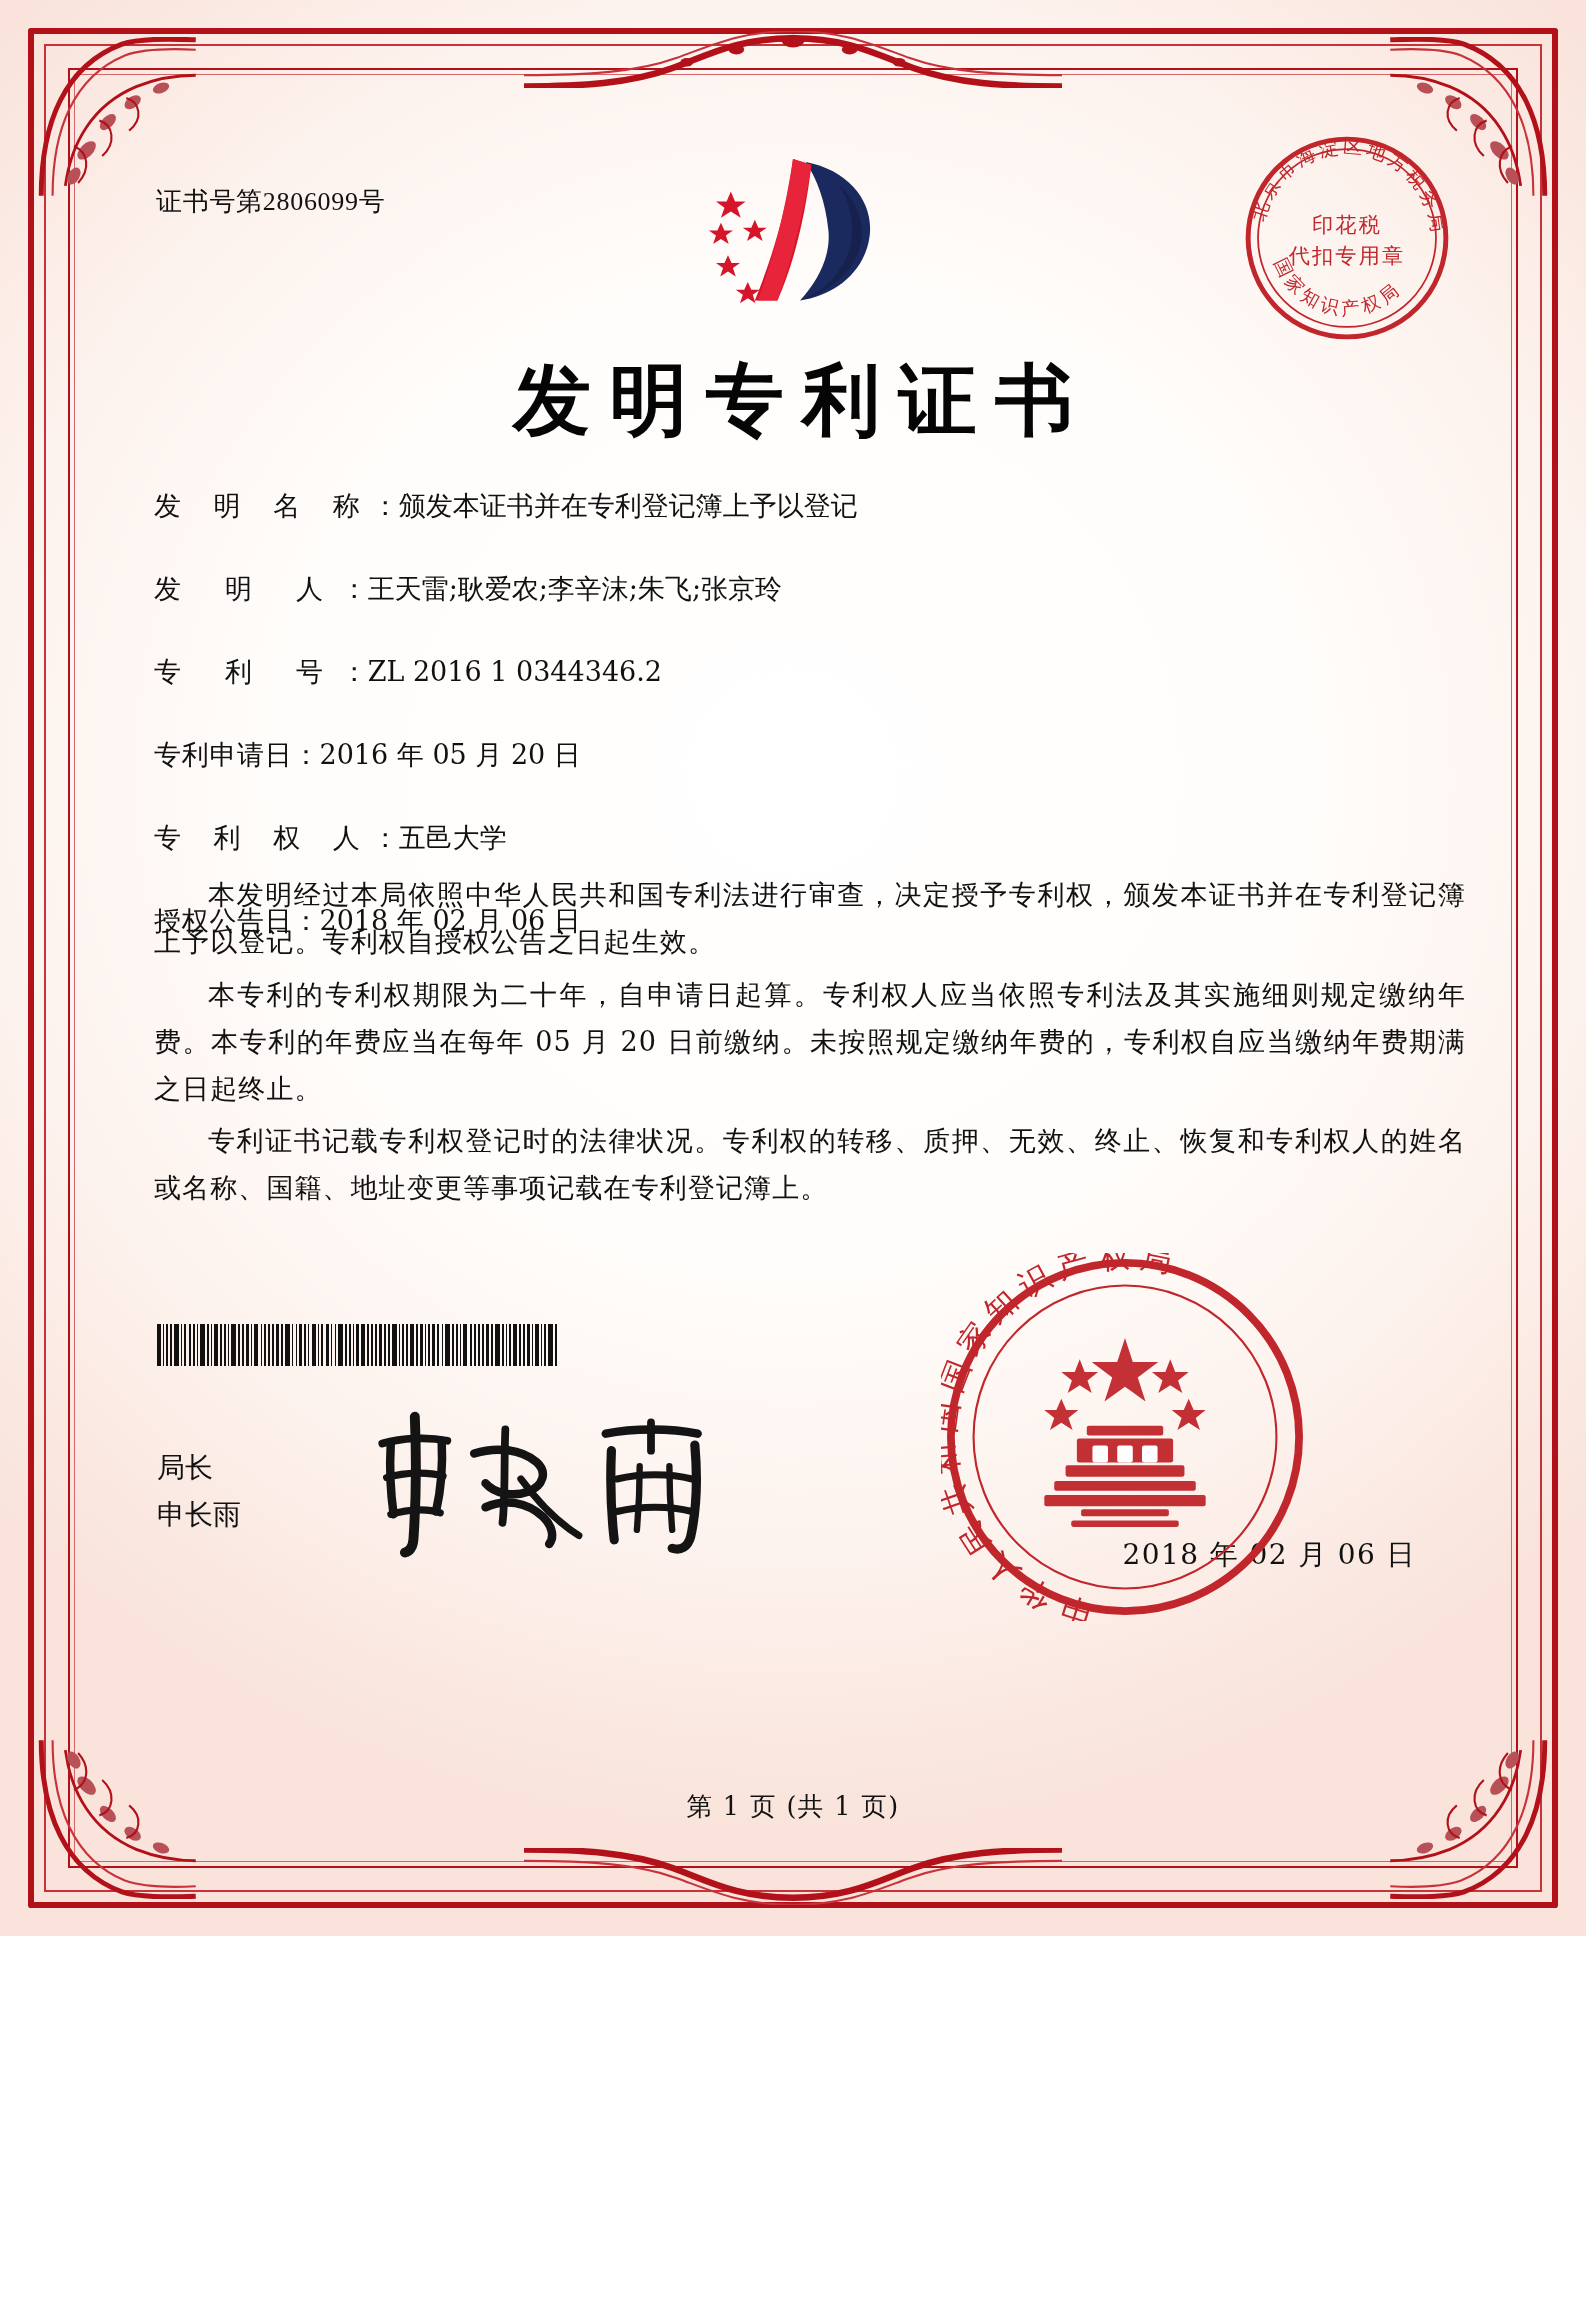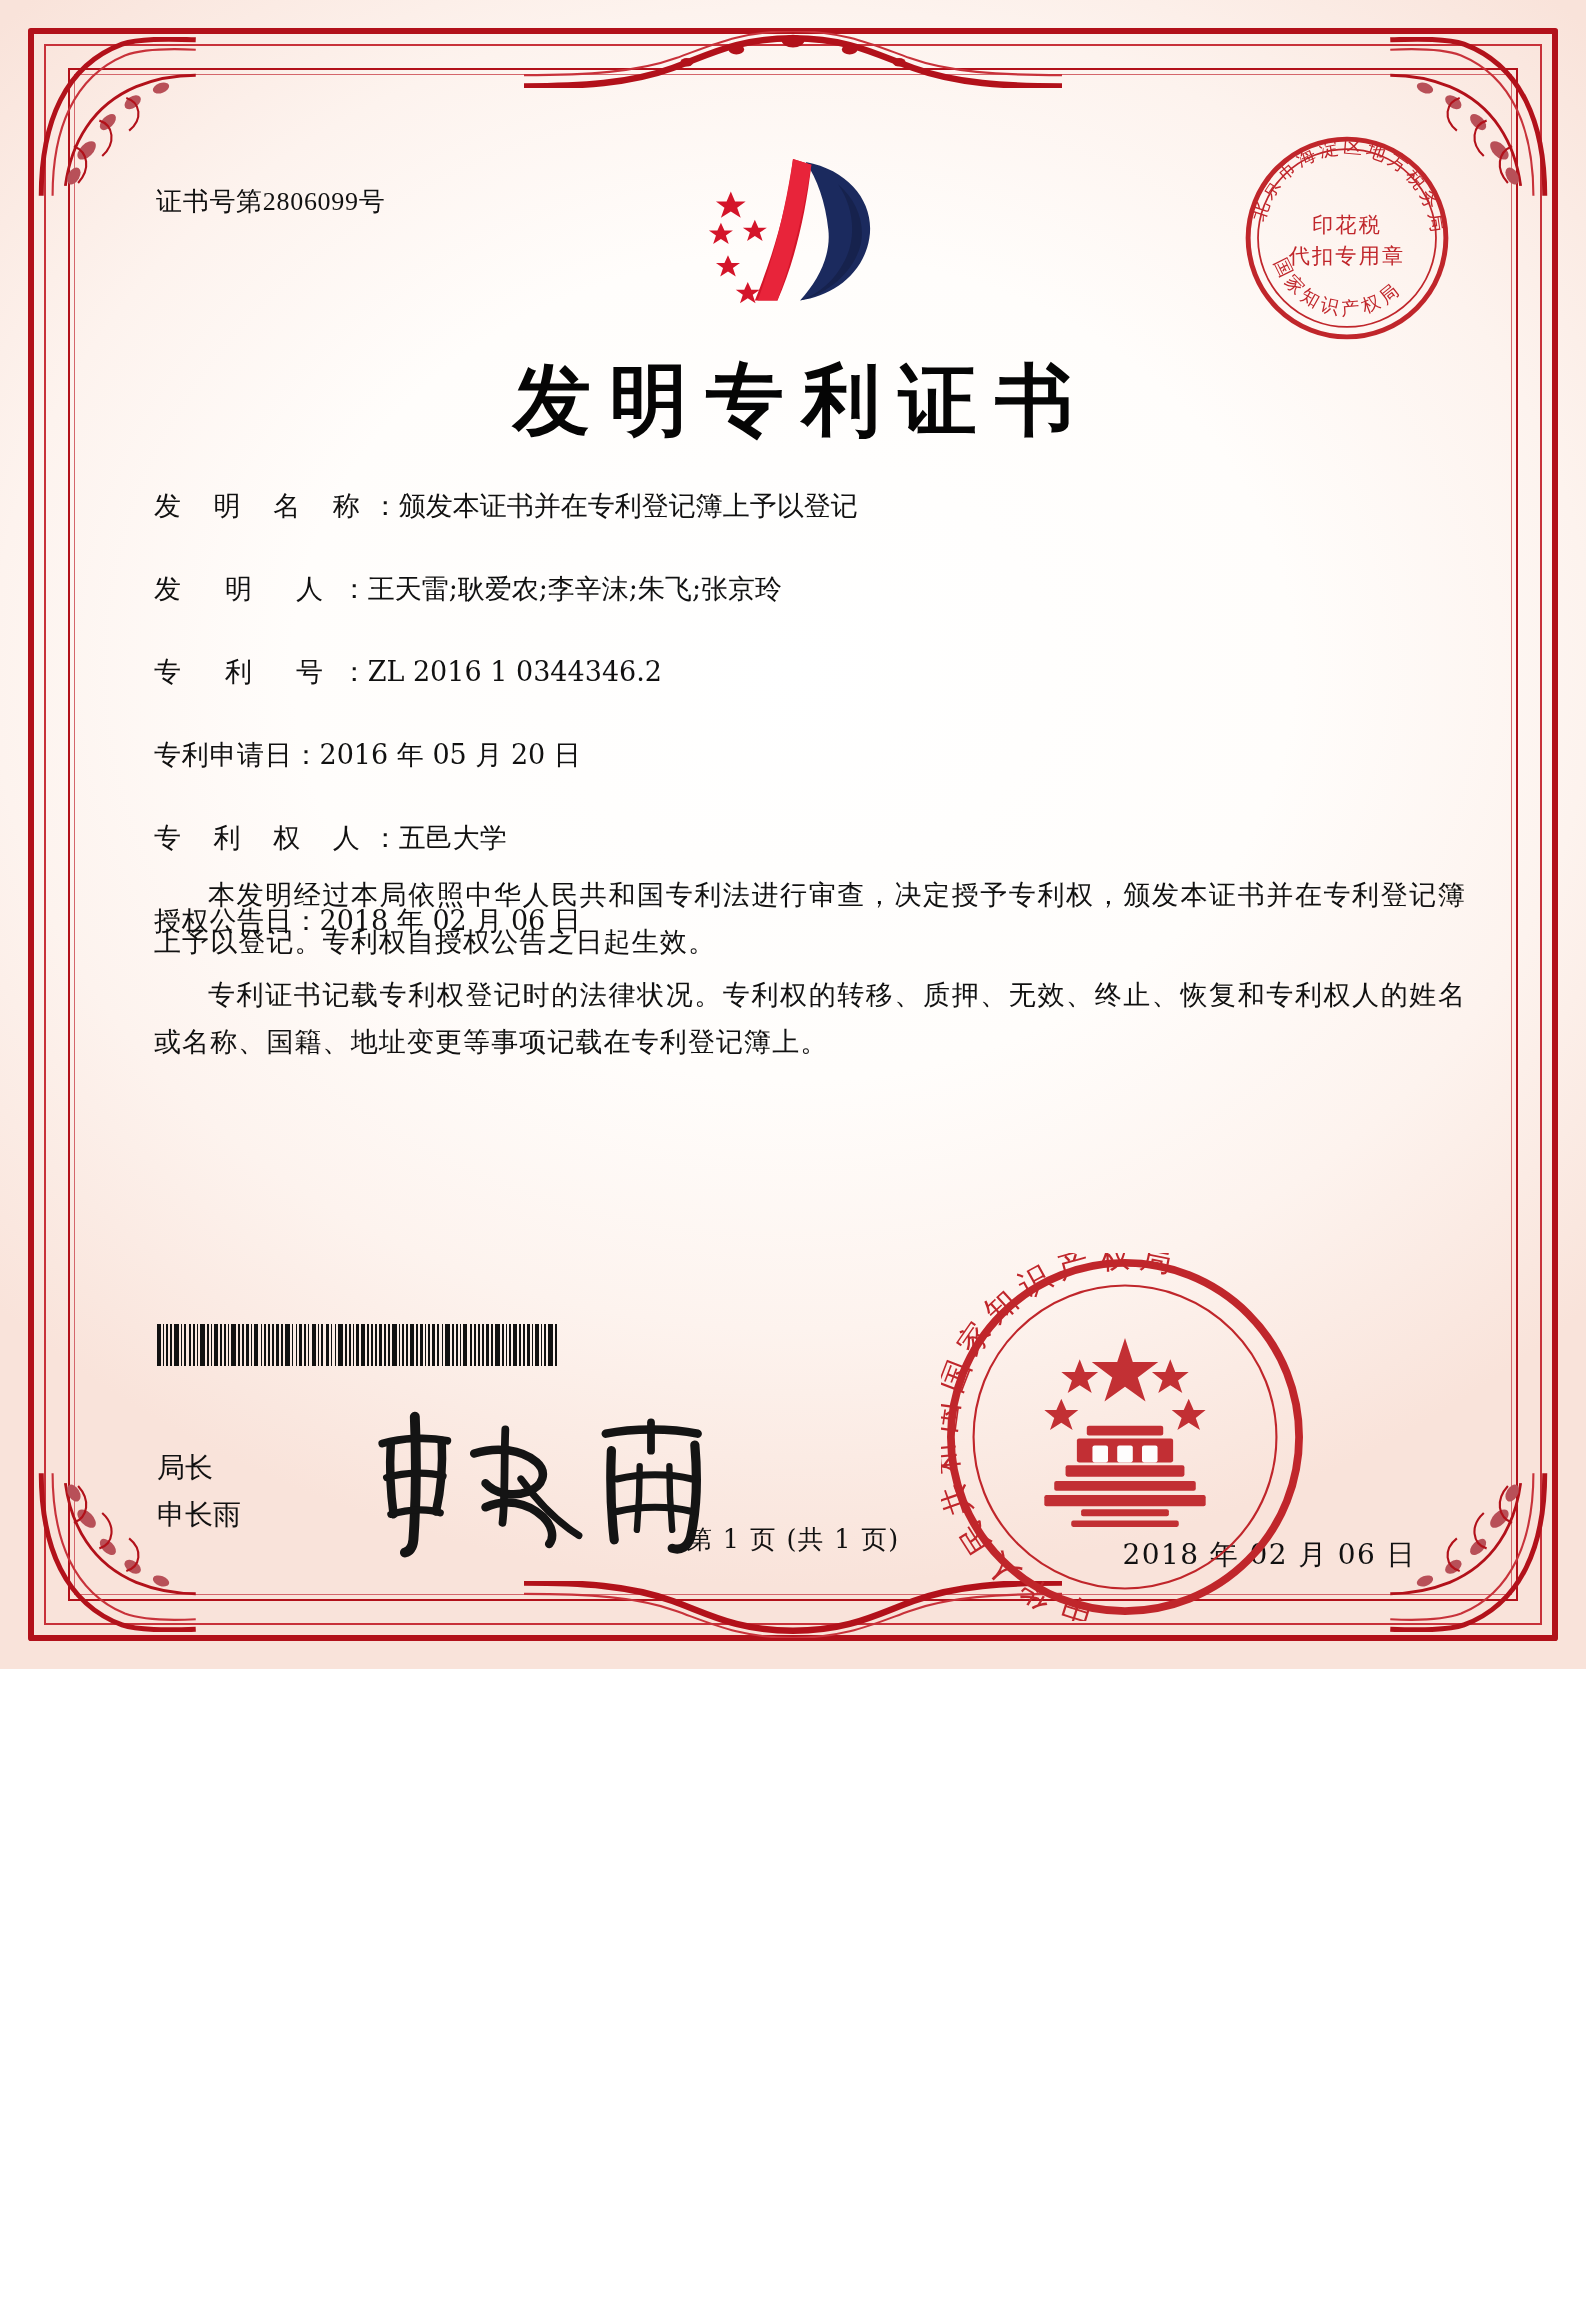--- a/index.html
+++ b/index.html
@@ -6,21 +6,21 @@
     margin: 0;
     padding: 0;
     background: #ffffff;
   }
   body {
     font-family: "Liberation Serif", "DejaVu Serif", serif;
   }
   .page {
     position: relative;
     width: 1586px;
-    height: 1669px;
+    height: 1936px;
     background:
       radial-gradient(ellipse 70% 55% at 50% 40%, #ffffff 0%, #fffdfb 45%, #fdf3ee 72%, #f9e3da 100%);
     overflow: hidden;
     text-decoration: underline;
   }
 
   
   .border-outer {
     position: absolute;
     left: 28px; top: 28px; right: 28px; bottom: 28px;
@@ -394,20 +394,21 @@
       </div>
       <div class="field-row">
         <span class="field-label sp0">授权公告日</span>
         <span class="field-label">：</span>
         <span class="field-value">2018 年 02 月 06 日</span>
       </div>
     </div>
 
     <div class="paragraphs">
       <p>本发明经过本局依照中华人民共和国专利法进行审查，决定授予专利权，颁发本证书并在专利登记簿上予以登记。专利权自授权公告之日起生效。</p>
+      <p>本专利的专利权期限为二十年，自申请日起算。专利权人应当依照专利法及其实施细则规定缴纳年费。本专利的年费应当在每年 05 月 20 日前缴纳。未按照规定缴纳年费的，专利权自应当缴纳年费期满之日起终止。</p>
       <p>专利证书记载专利权登记时的法律状况。专利权的转移、质押、无效、终止、恢复和专利权人的姓名或名称、国籍、地址变更等事项记载在专利登记簿上。</p>
     </div>
 
     <div class="barcode" id="barcode">
         <i style="width: 3.5px;"></i>
         <i style="width: 1.4px;"></i>
         <i style="width: 2.1px;"></i>
         <i style="width: 1.4px;"></i>
         <i style="width: 5px;"></i>
         <i style="width: 1.4px;"></i>

